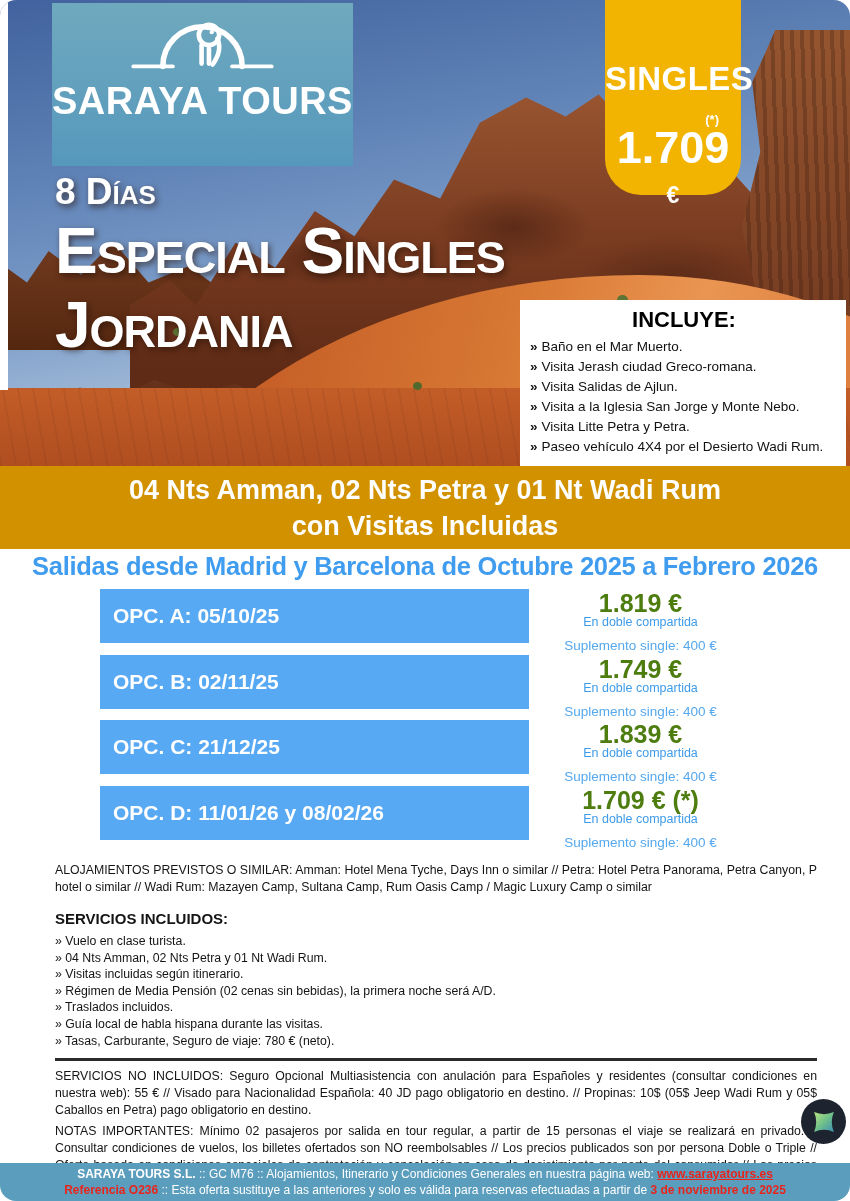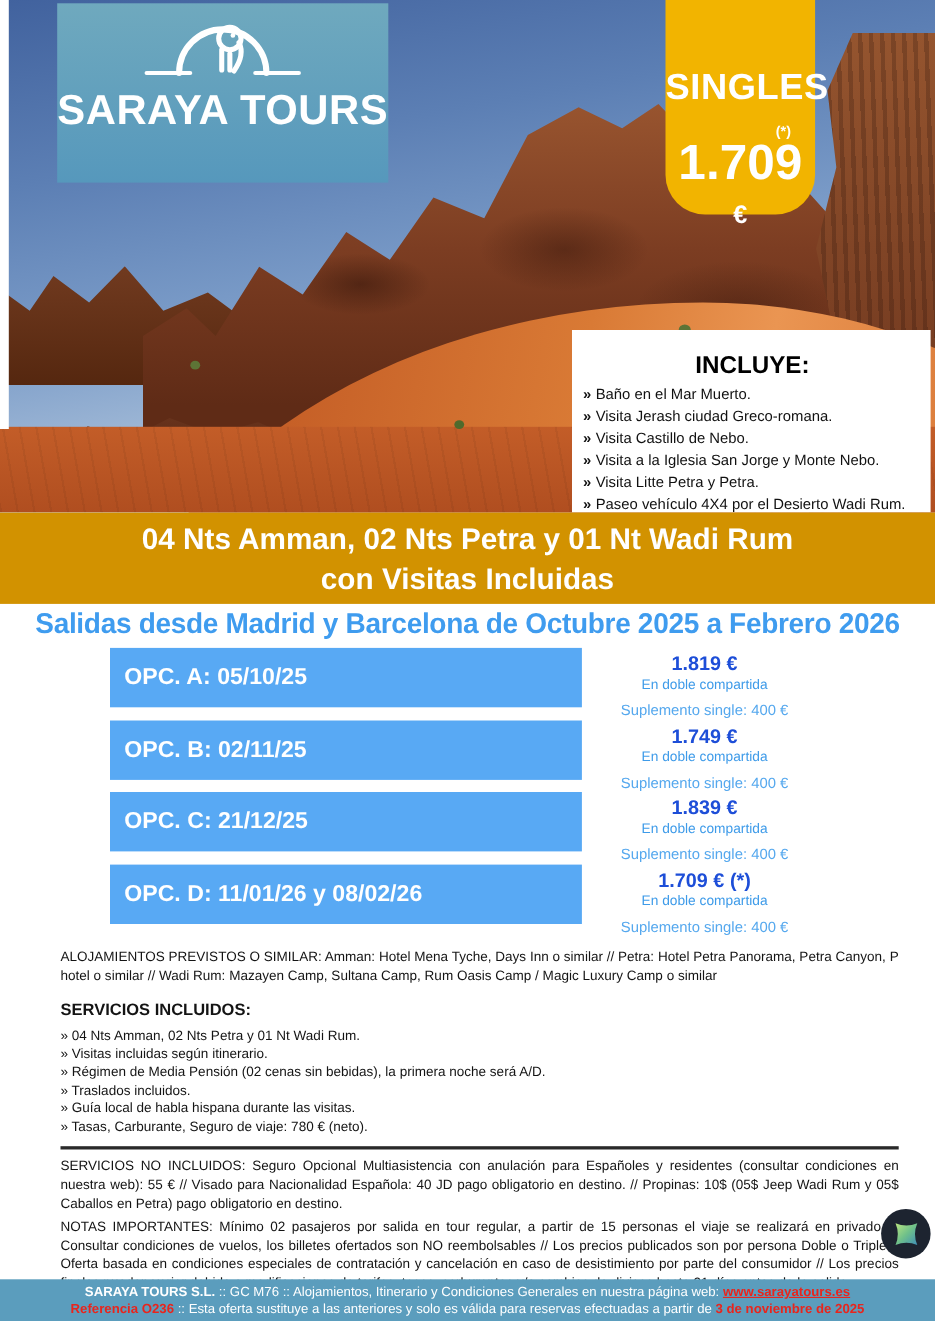--- a/index.html
+++ b/index.html
@@ -1,17 +1,17 @@
 <!DOCTYPE html>
 <html><head>
 <meta charset="utf-8">
 <style>
   html,body{margin:0;padding:0;background:#ffffff;}
   #poster{position:relative;width:850px;height:1201px;overflow:hidden;background:#ffffff;
-          font-family:"Liberation Sans",sans-serif;color:#1a1a1a;}
+          font-family:"Liberation Sans",sans-serif;color:#1a1a1a;border-radius:16px;}
 
   
   .hero{position:absolute;left:0;top:0;width:850px;height:466px;overflow:hidden;
         background:linear-gradient(170deg,#41629e 0%,#5c7fb4 28%,#7b9cc8 52%,#9ab4d4 66%,#bccadf 78%);}
   .left-gap{position:absolute;left:0;top:0;width:8px;height:390px;background:#ffffff;z-index:4;}
   .ridge-left{position:absolute;left:0;top:200px;width:270px;height:150px;z-index:1;
         background:linear-gradient(180deg,#7c4226,#55270f);
         clip-path:polygon(0 42%,10% 55%,18% 34%,30% 50%,42% 28%,55% 55%,70% 44%,85% 64%,100% 80%,100% 100%,0 100%);}
   .massif-center{position:absolute;left:130px;top:85px;width:660px;height:315px;z-index:1;
         background:
@@ -58,40 +58,40 @@
   
   .hero-titles{position:absolute;left:55px;top:170px;z-index:5;color:#ffffff;font-weight:bold;
         font-variant:small-caps;text-shadow:2px 3px 6px rgba(40,18,8,.65);}
   .ht1{font-size:37px;line-height:44px;}
   .ht2{font-size:64px;line-height:74px;letter-spacing:-1px;}
   .ht3{font-size:64px;line-height:74px;letter-spacing:-1px;}
 
   
   .incluye{position:absolute;left:520px;top:300px;width:326px;height:166px;z-index:6;background:#ffffff;
         box-sizing:border-box;padding:5px 8px 0 10px;}
-  .incluye h2{margin:14px 0 4px;text-align:center;font-size:22px;color:#000;}
+  .incluye h2{margin:2px 0 4px;text-align:center;font-size:22px;color:#000;}
   .incluye ul{list-style:none;margin:0;padding:0;}
   .incluye li{font-size:13.5px;line-height:20px;color:#111;white-space:nowrap;}
   .bl{font-weight:bold;margin-right:4px;}
 
   
   .banner{position:absolute;left:0;top:466px;width:850px;height:83px;background:#D29200;z-index:7;
         color:#ffffff;text-align:center;font-weight:bold;font-size:27px;line-height:36px;padding-top:6px;box-sizing:border-box;}
 
   
   .salidas{position:absolute;left:0;top:551px;width:850px;text-align:center;
         font-size:26px;font-weight:bold;color:#3F9CEF;letter-spacing:-.3px;transform:scaleX(.98);}
 
   
   .opt-row{position:absolute;left:0;width:770px;height:54px;}
   .opt-bar{position:absolute;left:100px;top:0;width:429px;height:54px;background:#58A9F4;
         display:flex;align-items:center;padding-left:13px;box-sizing:border-box;
         color:#ffffff;font-weight:bold;font-size:21px;}
   .opt-price{position:absolute;left:548px;top:2px;width:185px;text-align:center;}
-  .opt-price .p{font-size:18px;font-weight:bold;color:#1d4ed8;line-height:25px;}
+  .opt-price .p{font-size:25px;font-weight:bold;color:#4d7c0f;line-height:25px;}
   .opt-price .b{font-size:12.5px;color:#3E9BE9;line-height:13px;}
   .opt-price .s{font-size:13.5px;color:#55A8EE;margin-top:9px;}
 
   
   .lower{position:absolute;left:55px;top:862px;width:762px;font-size:12.3px;line-height:17px;color:#141414;}
   .lower b{font-weight:normal;}
   .p-aloja{margin:0 0 14px;text-align:justify;}
   .h-si{font-size:15px;font-weight:bold;margin:0 0 6px;}
   .ul-si{list-style:none;margin:0;padding:0;}
   .ul-si li{line-height:16.6px;}
@@ -137,27 +137,32 @@
       </svg>
       <div class="brand-name">SARAYA TOURS</div>
     </div>
 
     <div class="badge">
       <div class="b-label">SINGLES</div>
       <div class="b-note">(*)</div>
       <div class="b-price"><span>1.709</span> <span class="b-cur">€</span></div>
     </div>
 
+    <div class="hero-titles">
+      <div class="ht1">8 Días</div>
+      <div class="ht2">Especial Singles</div>
+      <div class="ht3">Jordania</div>
+    </div>
 
     <div class="incluye">
       <h2>INCLUYE:</h2>
       <ul>
         <li><span class="bl">»</span><span>Baño en el Mar Muerto.</span></li>
         <li><span class="bl">»</span><span>Visita Jerash ciudad Greco-romana.</span></li>
-        <li><span class="bl">»</span><span>Visita Castillo de Nebo.</span></li>
+        <li><span class="bl">»</span><span>Visita Salidas de Ajlun.</span></li>
         <li><span class="bl">»</span><span>Visita a la Iglesia San Jorge y Monte Nebo.</span></li>
         <li><span class="bl">»</span><span>Visita Litte Petra y Petra.</span></li>
         <li><span class="bl">»</span><span>Paseo vehículo 4X4 por el Desierto Wadi Rum.</span></li>
       </ul>
     </div>
   </div>
 
   <div class="banner">
     <div>04 Nts Amman, 02 Nts Petra y 01 Nt Wadi Rum</div>
     <div>con Visitas Incluidas</div>
@@ -196,20 +201,21 @@
       <div class="b">En doble compartida</div>
       <div class="s">Suplemento single: 400 €</div>
     </div>
   </div>
 
   <div class="lower">
     <p class="p-aloja"><b>ALOJAMIENTOS PREVISTOS O SIMILAR:</b> <span>Amman: Hotel Mena Tyche, Days Inn o similar // Petra: Hotel Petra Panorama, Petra Canyon, P hotel o similar // Wadi Rum: Mazayen Camp, Sultana Camp, Rum Oasis Camp / Magic Luxury Camp o similar</span></p>
 
     <div class="h-si">SERVICIOS INCLUIDOS:</div>
     <ul class="ul-si">
+      <li><span>»</span> <span>Vuelo en clase turista.</span></li>
       <li><span>»</span> <span>04 Nts Amman, 02 Nts Petra y 01 Nt Wadi Rum.</span></li>
       <li><span>»</span> <span>Visitas incluidas según itinerario.</span></li>
       <li><span>»</span> <span>Régimen de Media Pensión (02 cenas sin bebidas), la primera noche será A/D.</span></li>
       <li><span>»</span> <span>Traslados incluidos.</span></li>
       <li><span>»</span> <span>Guía local de habla hispana durante las visitas.</span></li>
       <li><span>»</span> <span>Tasas, Carburante, Seguro de viaje: 780 € (neto).</span></li>
     </ul>
 
     <hr class="divider">
 

